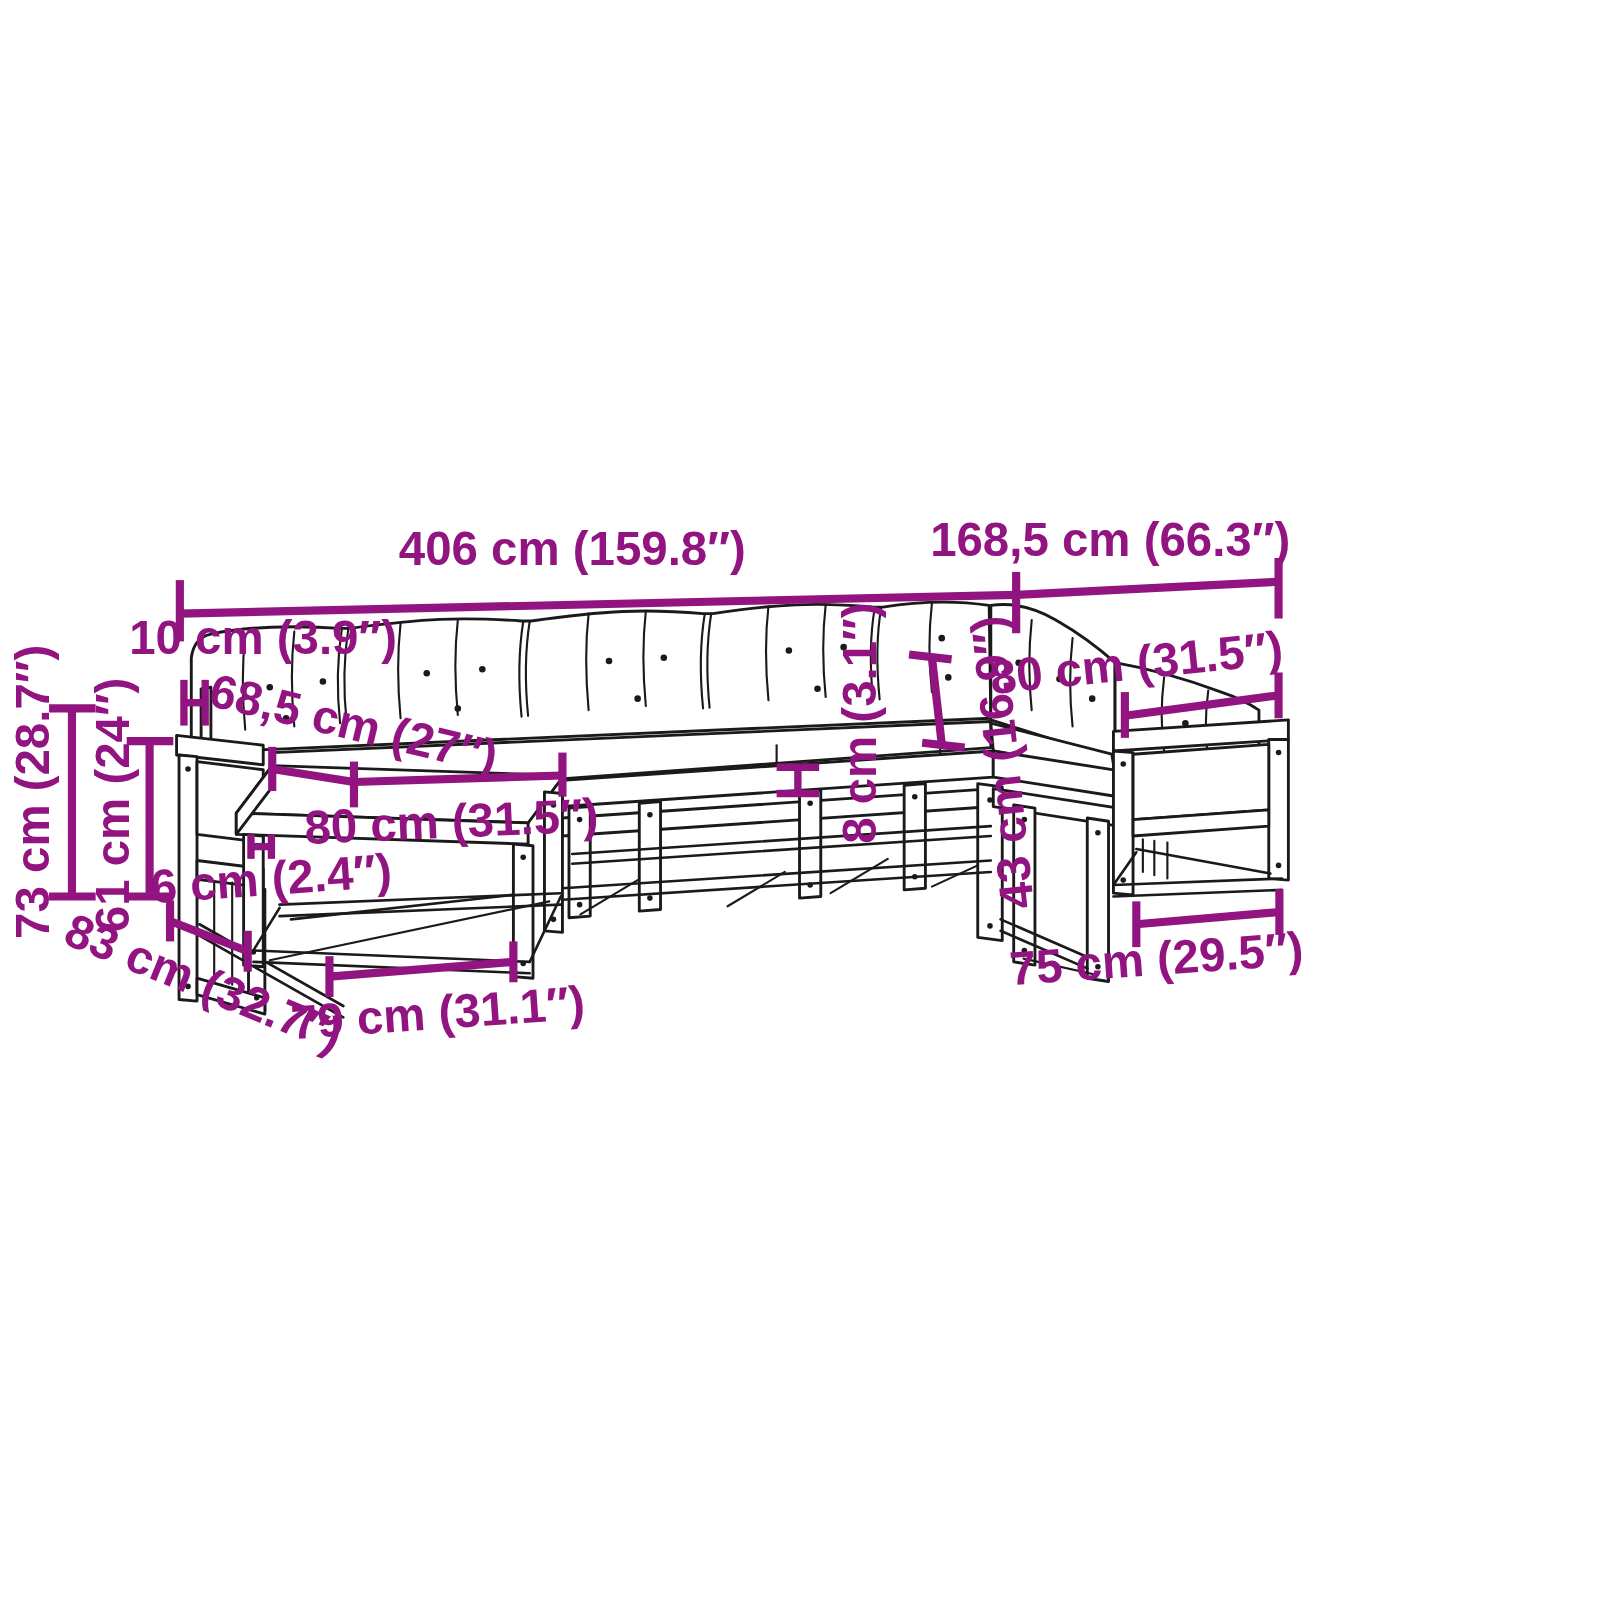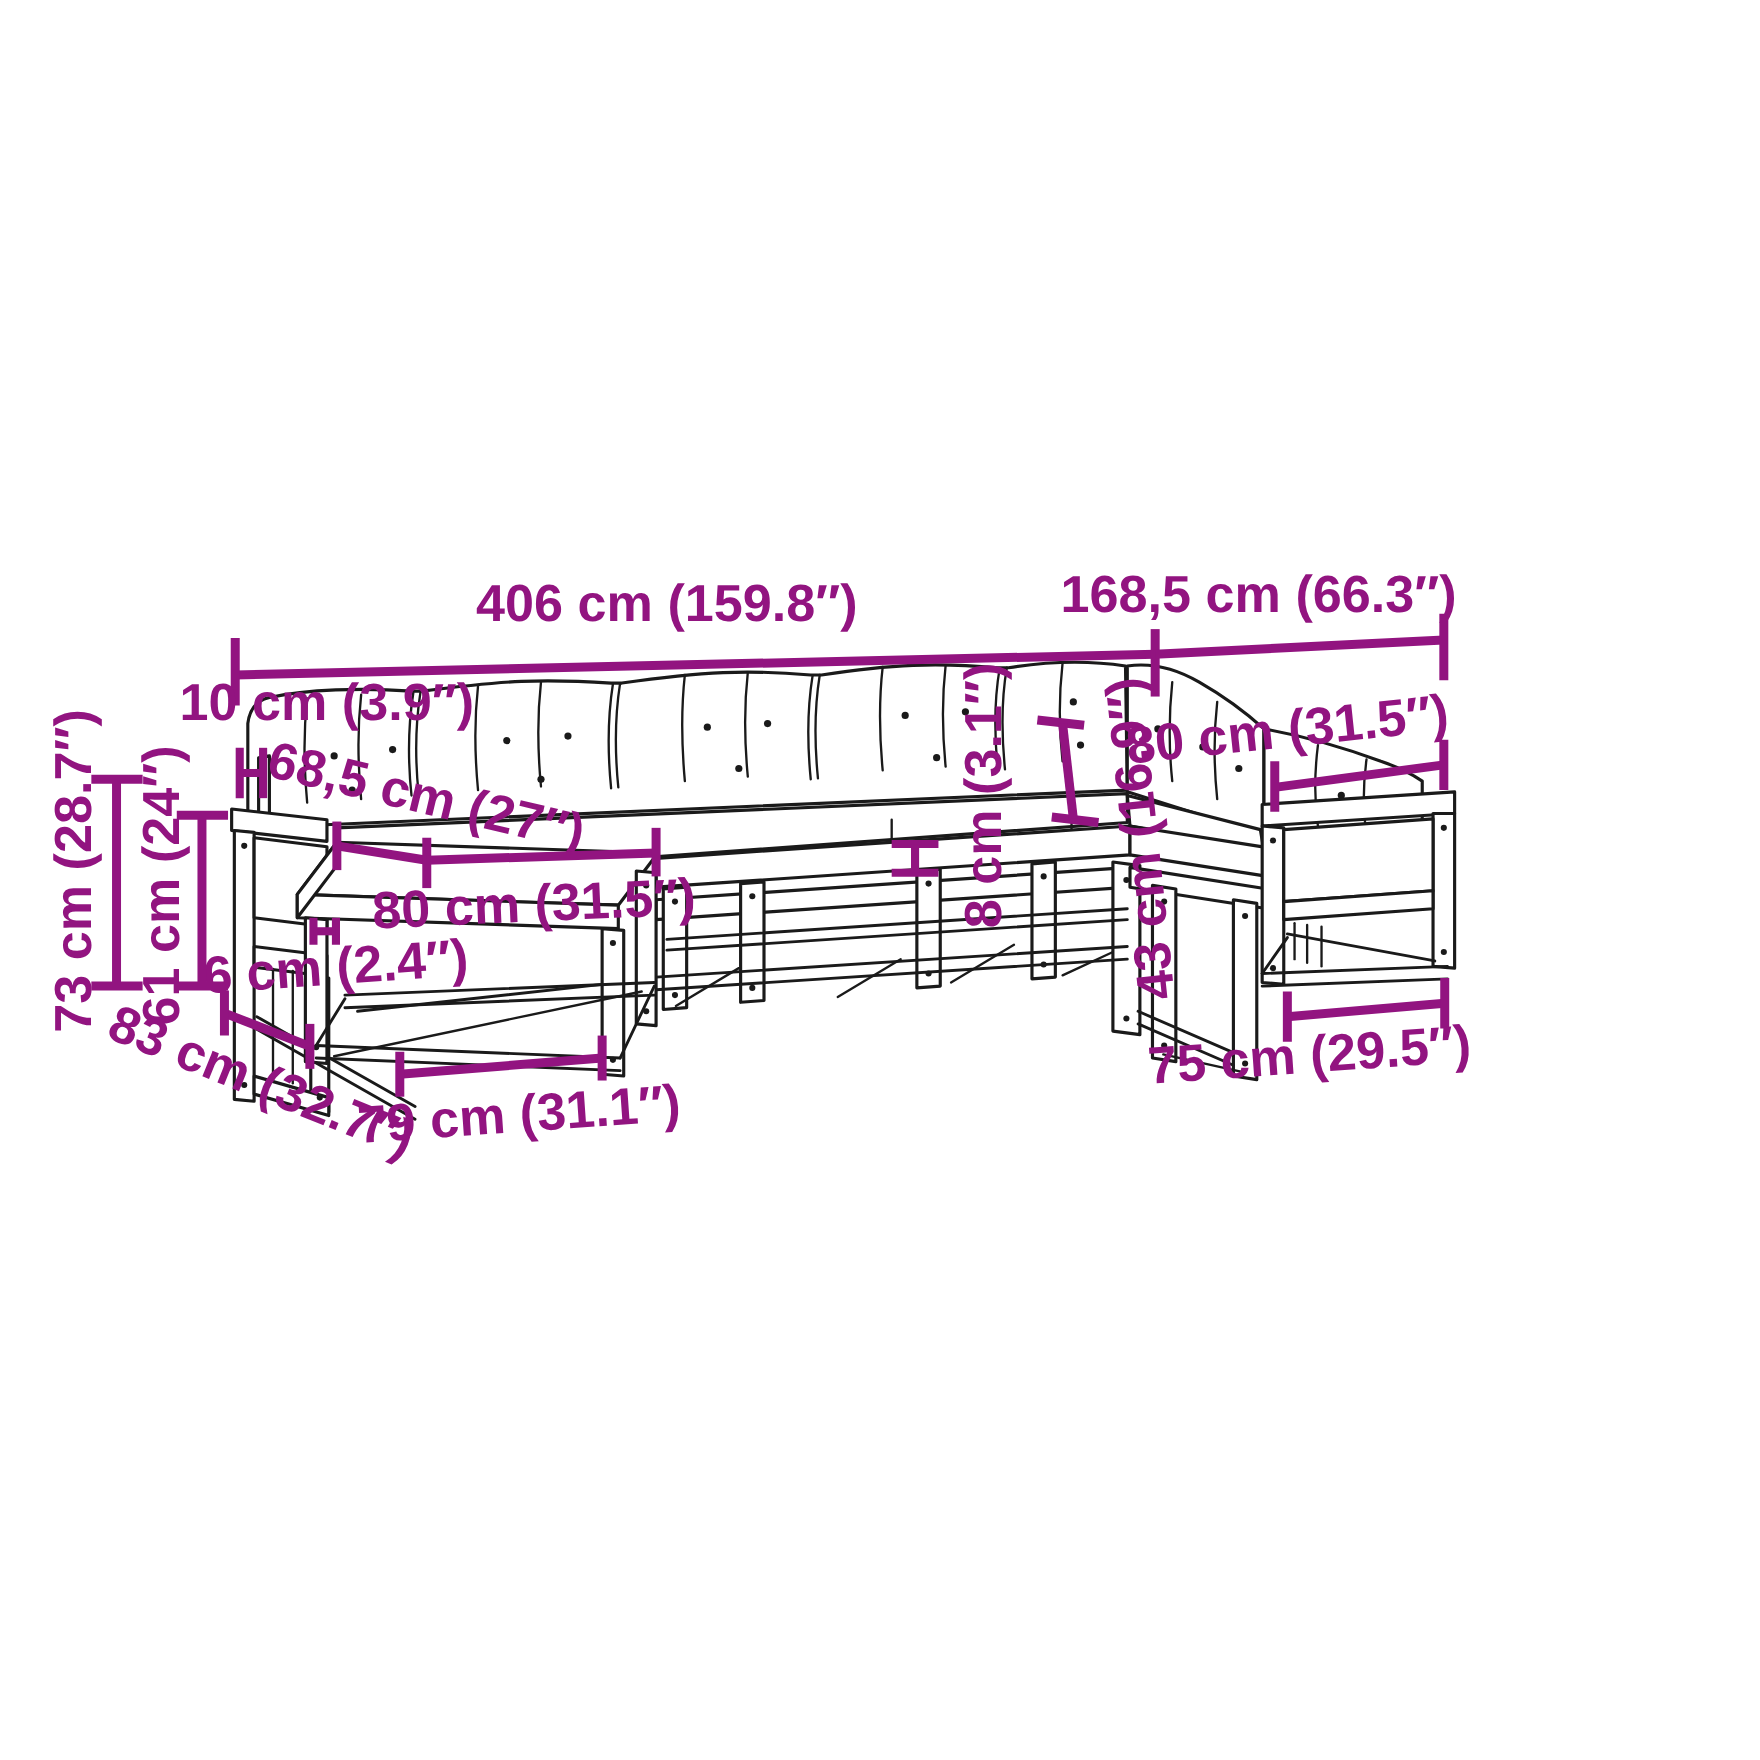--- a/index.html
+++ b/index.html
@@ -1,16 +1,16 @@
 <!DOCTYPE html>
 <html style="--accent: #921480; --ink: #1a1a1a; --background: #ffffff;"><head>
 <meta charset="utf-8">
 <style>
   html,body{margin:0;padding:0;background:#ffffff;}
-  .stage{width:1308px;height:1600px;position:relative;background:var(--background,#ffffff);overflow:hidden;margin-left:34px;}
+  .stage{width:1308px;height:1600px;position:relative;background:var(--background,#ffffff);overflow:hidden;}
   svg{display:block;width:100%;height:100%;}
   .ink{fill:#ffffff;stroke:var(--ink,#1a1a1a);stroke-width:3.5;stroke-linejoin:round;}
   .mid{fill:none;stroke:var(--ink,#1a1a1a);stroke-width:3.2;stroke-linecap:round;}
   .thin{fill:none;stroke:var(--ink,#1a1a1a);stroke-width:2.6;stroke-linecap:round;}
   .dot{fill:var(--ink,#1a1a1a);stroke:none;}
   .dim{fill:none;stroke:var(--accent,#921480);stroke-width:10;stroke-linecap:butt;}
   .dimthin{fill:none;stroke:var(--accent,#921480);stroke-width:9;stroke-linecap:butt;}
   .dim-label{fill:var(--accent,#921480);font-family:"Liberation Sans",sans-serif;font-weight:700;font-size:58px;}
 </style>
 </head>

